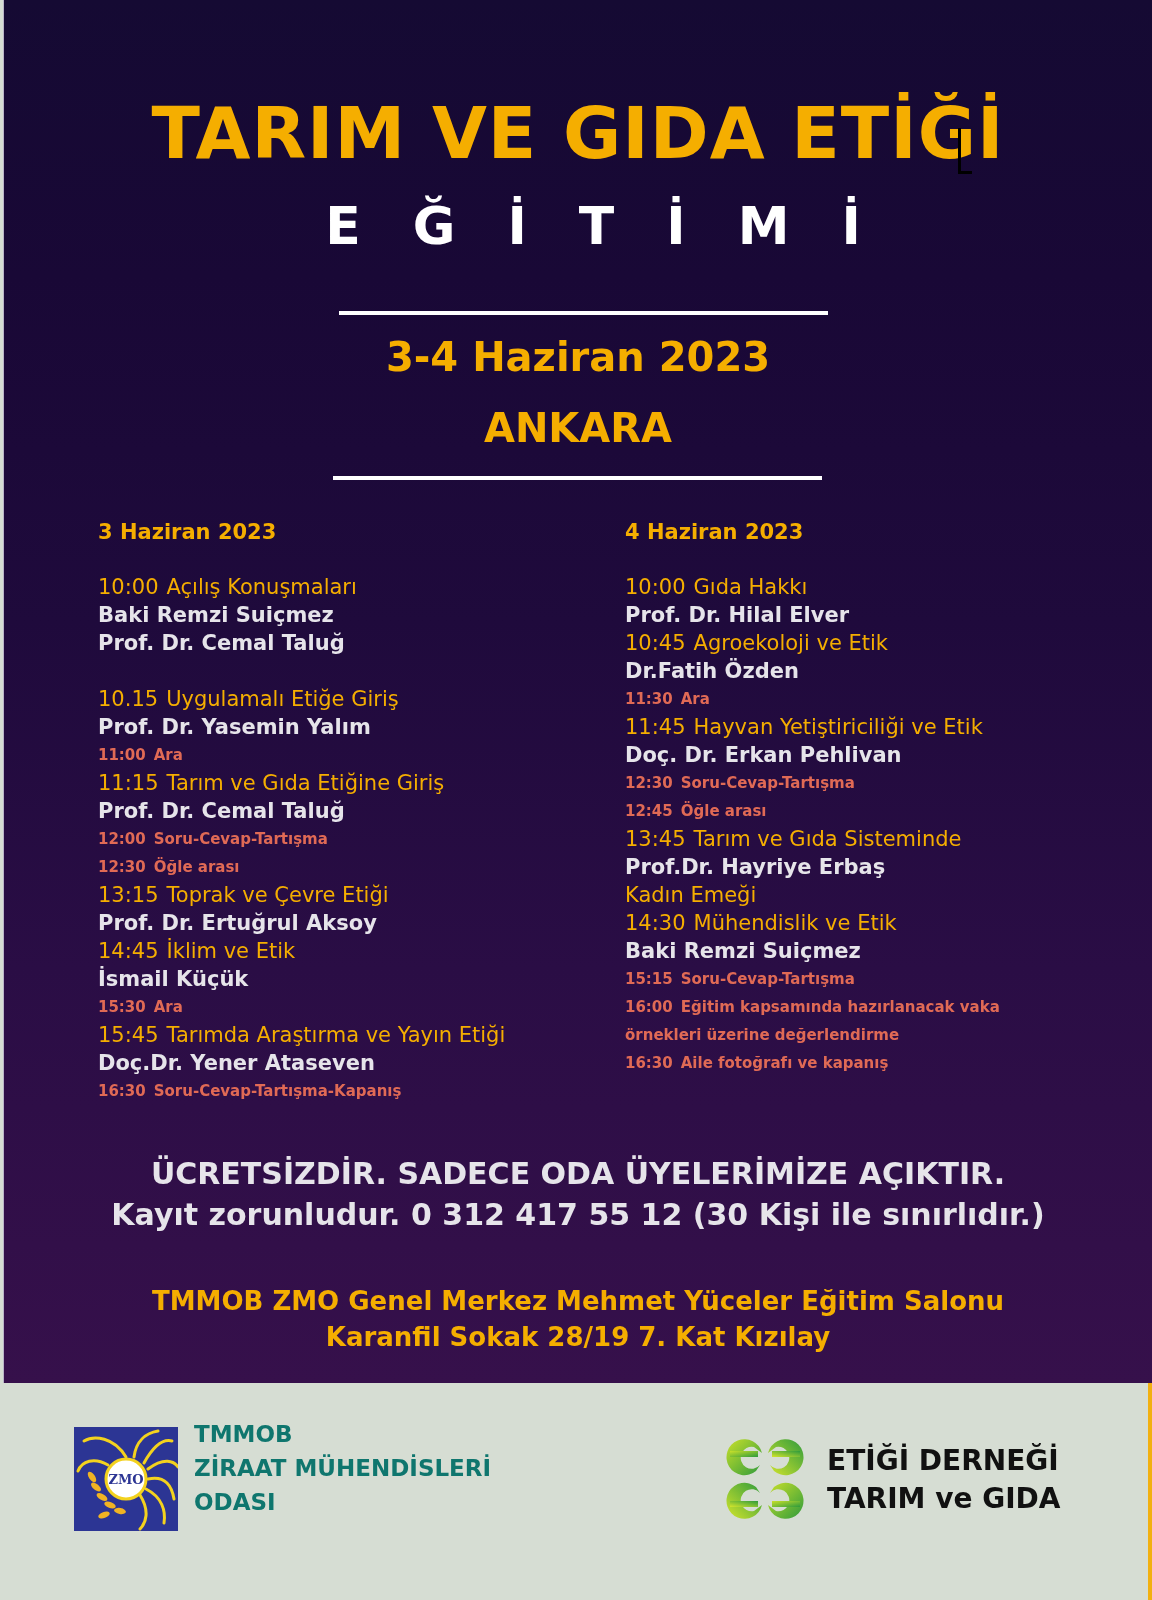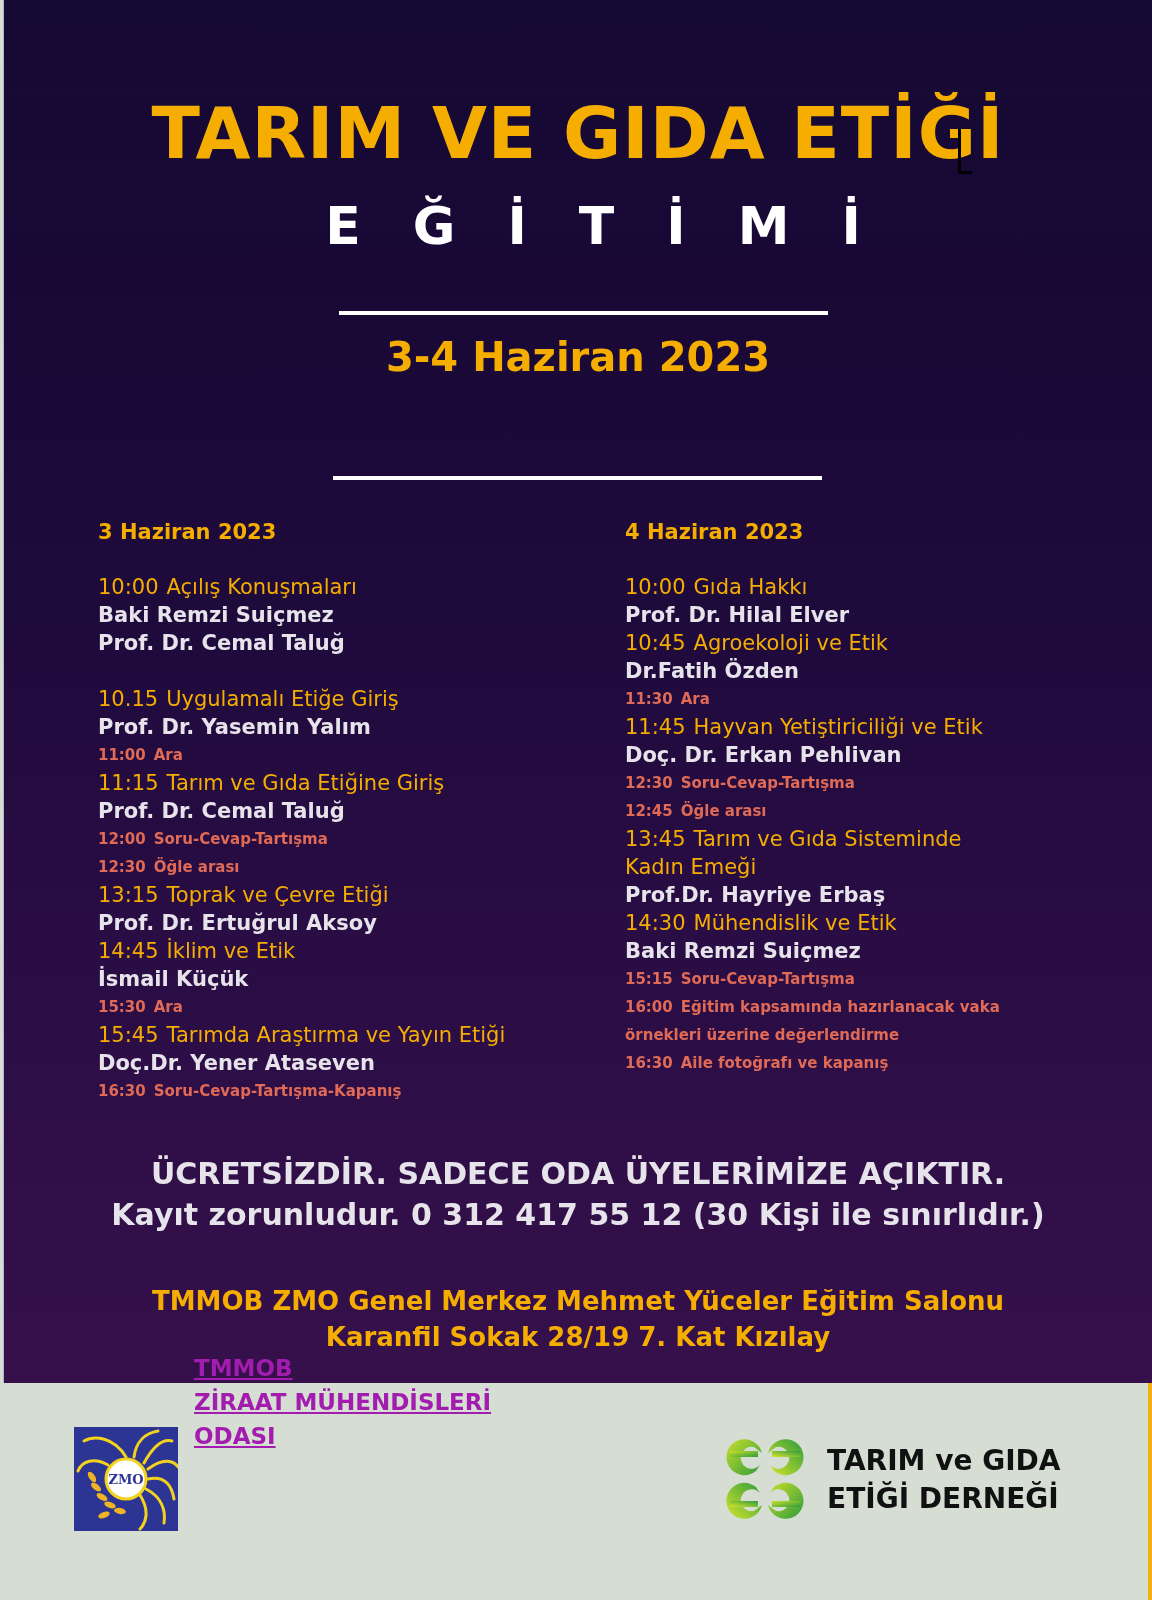--- a/index.html
+++ b/index.html
@@ -64,36 +64,37 @@
     }
     .accent-edge {
       position: absolute; right: 0; top: 1383px; width: 4px; height: 217px; background: #f2b011;
     }
     .zmo-logo {
       position: absolute; left: 74px; top: 1427px; width: 104px; height: 104px; background: #2c3594;
       overflow: hidden;
       text-align: center;
     }
     .zmo-text {
-      position: absolute; left: 194px; top: 1351px; color: #a21caf; font-weight: bold; font-size: 23px; line-height: 34px; text-decoration: underline;
+      position: absolute; left: 194px; top: 1417px; color: #0f766e; font-weight: bold; font-size: 23px; line-height: 34px;
     }
     .tge-logo { position: absolute; left: 722px; top: 1427px; width: 86px; height: 104px; }
     .tge-text {
       position: absolute; left: 827px; top: 1442px; color: #111; font-weight: bold; font-size: 28px; line-height: 38px;
     }
   </style>
 </head>
 <body>
 
 <div class="poster">
   <div class="title-line1">TARIM VE GIDA ETİĞİ</div>
   <div class="caret-mark"></div>
   <div class="title-line2">EĞİTİMİ</div>
   <div class="rule r1"></div>
   <div class="date-range">3-4 Haziran 2023</div>
+  <div class="city">ANKARA</div>
   <div class="rule r2"></div>
 
   <div class="col left">
     <div class="day-title">3 Haziran 2023</div>
     <div id="day1-list">
         <div class="row topic"><span class="time">10:00</span><span>Açılış Konuşmaları</span></div>
         <div class="row speaker"><span>Baki Remzi Suiçmez</span></div>
         <div class="row speaker"><span>Prof. Dr. Cemal Taluğ</span></div>
         <div class="row gap"></div>
         <div class="row topic"><span class="time">10.15</span><span>Uygulamalı Etiğe Giriş</span></div>
@@ -120,22 +121,22 @@
         <div class="row topic"><span class="time">10:00</span><span>Gıda Hakkı</span></div>
         <div class="row speaker"><span>Prof. Dr. Hilal Elver</span></div>
         <div class="row topic"><span class="time">10:45</span><span>Agroekoloji ve Etik</span></div>
         <div class="row speaker"><span>Dr.Fatih Özden</span></div>
         <div class="row break"><span class="time">11:30</span><span>Ara</span></div>
         <div class="row topic"><span class="time">11:45</span><span>Hayvan Yetiştiriciliği ve Etik</span></div>
         <div class="row speaker"><span>Doç. Dr. Erkan Pehlivan</span></div>
         <div class="row break"><span class="time">12:30</span><span>Soru-Cevap-Tartışma</span></div>
         <div class="row break"><span class="time">12:45</span><span>Öğle arası</span></div>
         <div class="row topic"><span class="time">13:45</span><span>Tarım ve Gıda Sisteminde</span></div>
+        <div class="row speaker"><span>Prof.Dr. Hayriye Erbaş</span></div>
         <div class="row topic"><span>Kadın Emeği</span></div>
-        <div class="row speaker"><span>Prof.Dr. Hayriye Erbaş</span></div>
         <div class="row topic"><span class="time">14:30</span><span>Mühendislik ve Etik</span></div>
         <div class="row speaker"><span>Baki Remzi Suiçmez</span></div>
         <div class="row break"><span class="time">15:15</span><span>Soru-Cevap-Tartışma</span></div>
         <div class="row break"><span class="time">16:00</span><span>Eğitim kapsamında hazırlanacak vaka</span></div>
         <div class="row break"><span>örnekleri üzerine değerlendirme</span></div>
         <div class="row break"><span class="time">16:30</span><span>Aile fotoğrafı ve kapanış</span></div>
       </div>
   </div>
 
   <div class="notice">
@@ -198,15 +199,15 @@
     <path d="M8 24 L 36 24 L 36 30 L 8 30 Z" fill="url(#g1)"></path>
     <path d="M46 26 A 18 18 0 1 1 52 44 L 48 38 A 11 11 0 1 0 54 20 Z" fill="url(#g2)"></path>
     <path d="M50 24 L 78 24 L 78 30 L 50 30 Z" fill="url(#g2)"></path>
     <path d="M40 78 A 18 18 0 1 1 34 60 L 38 66 A 11 11 0 1 0 32 84 Z" fill="url(#g2)"></path>
     <path d="M8 74 L 36 74 L 36 80 L 8 80 Z" fill="url(#g2)"></path>
     <path d="M46 78 A 18 18 0 1 0 52 60 L 48 66 A 11 11 0 1 1 54 84 Z" fill="url(#g1)"></path>
     <path d="M50 74 L 78 74 L 78 80 L 50 80 Z" fill="url(#g1)"></path>
   </svg>
 </div>
 <div class="tge-text">
+  <div>ETİĞİ DERNEĞİ</div>
   <div>TARIM ve GIDA</div>
-  <div>ETİĞİ DERNEĞİ</div>
 </div>
 
 </body></html>

